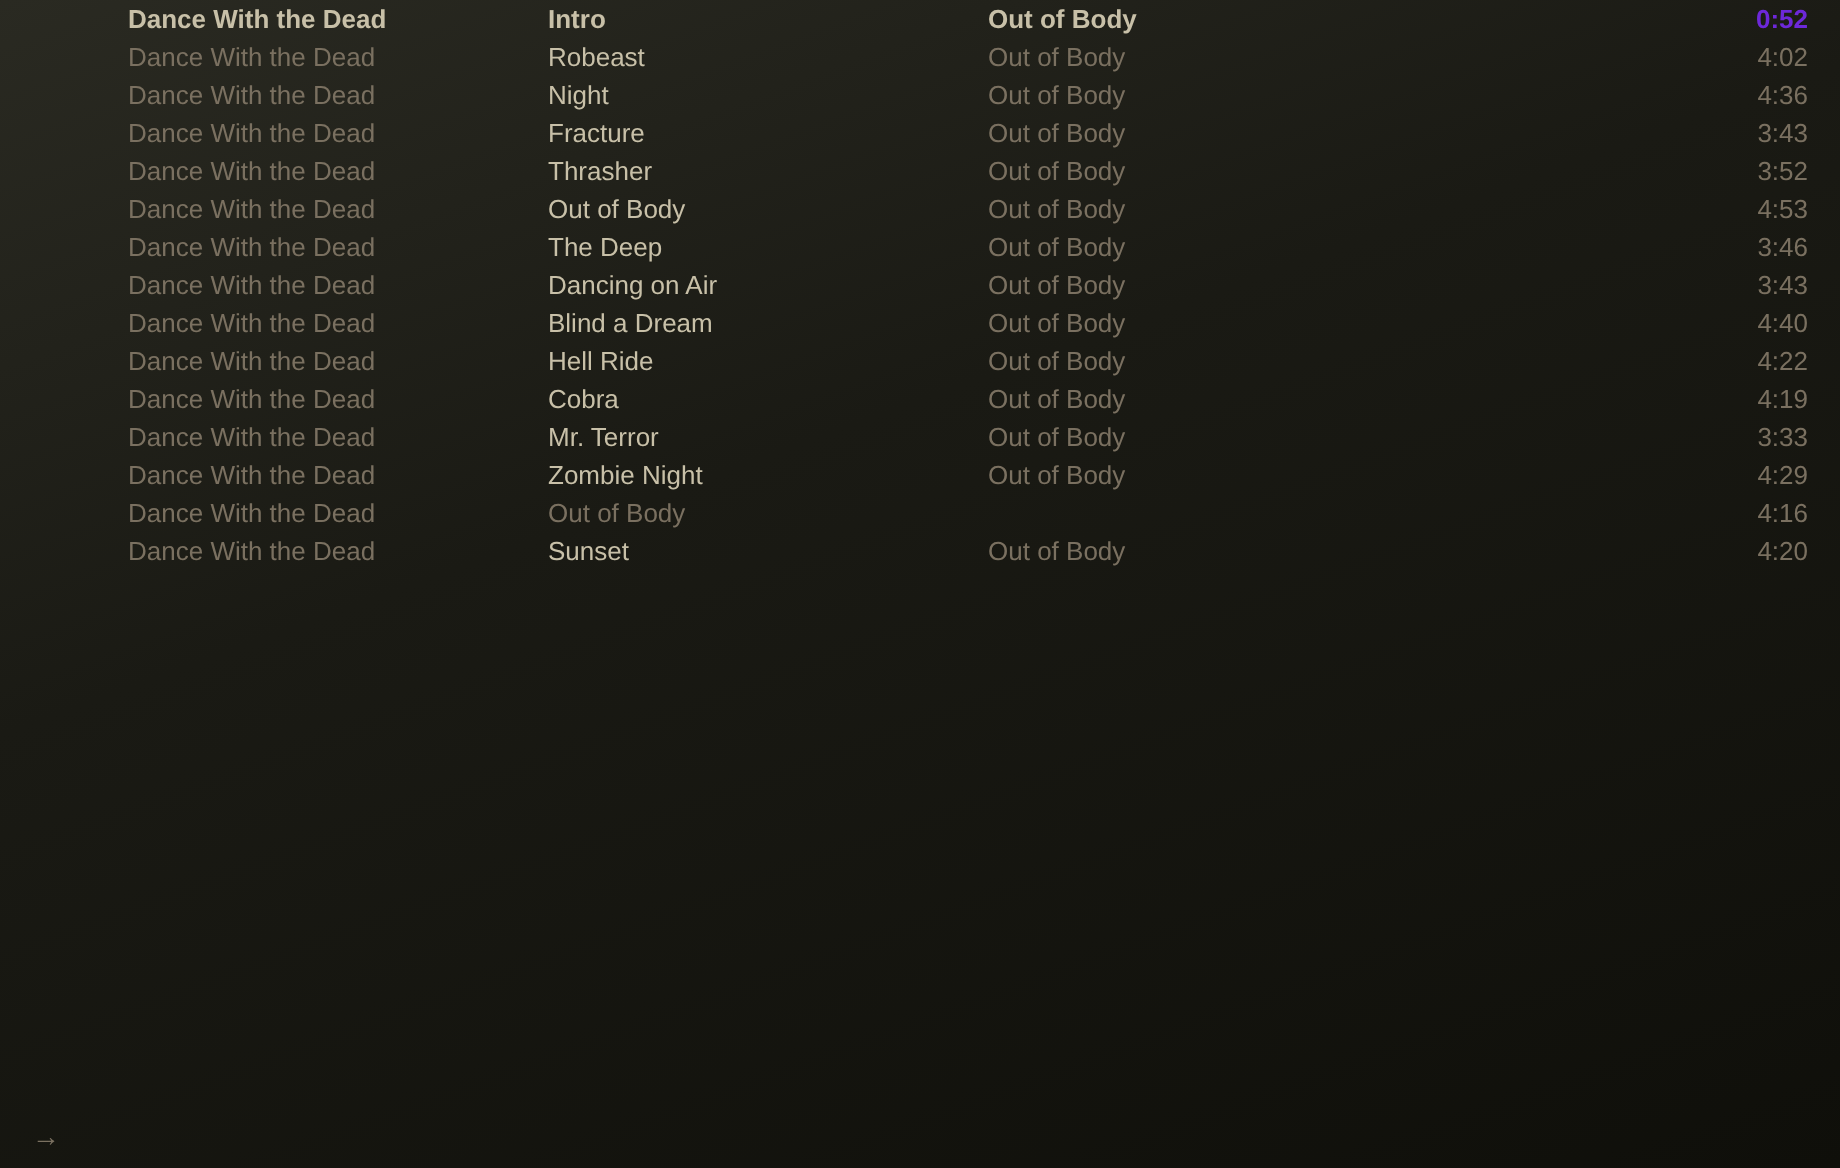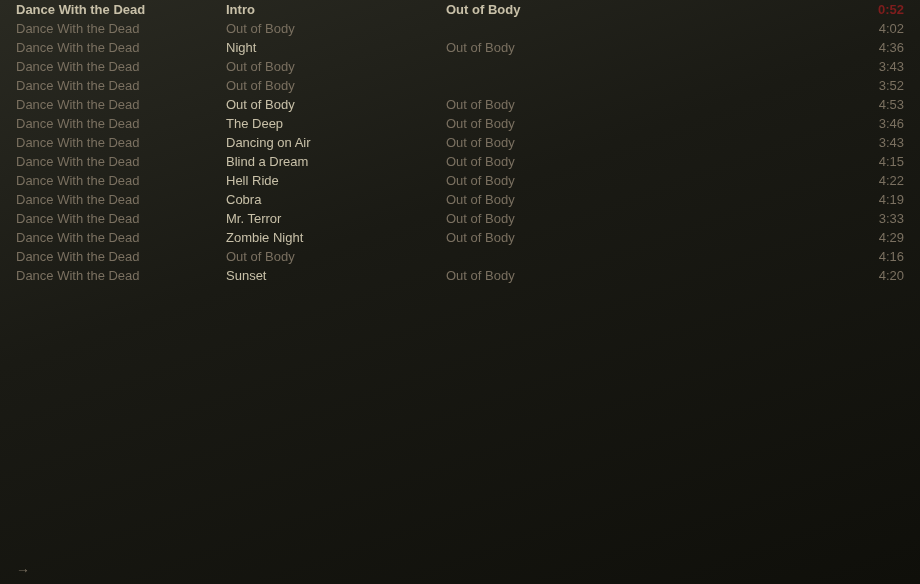--- a/index.html
+++ b/index.html
@@ -37,20 +37,21 @@
       font-weight: 600;
     }
 
     .col-artist {
       width: 210px;
       flex-shrink: 0;
       white-space: nowrap;
       overflow: hidden;
       text-overflow: ellipsis;
       color: #7a7060;
+      margin-left: 48px;
     }
 
     .track-row:first-child .col-artist {
       color: #c8c0a8;
     }
 
     .col-title {
       width: 220px;
       flex-shrink: 0;
       white-space: nowrap;
@@ -76,21 +77,21 @@
     }
 
     .col-duration {
       width: 60px;
       text-align: right;
       flex-shrink: 0;
       color: #7a7060;
     }
 
     .track-row:first-child .col-duration {
-      color: #7f1d1d;
+      color: #6d28d9;
     }
 
     .bottom-arrow {
       position: absolute;
       bottom: 8px;
       left: 16px;
       color: #7a7060;
       font-size: 14px;
     }
   </style>
@@ -99,36 +100,39 @@
 
 <div class="track-list">
 <div class="track-row">
       <span class="col-artist">Dance With the Dead</span>
       <span class="col-title">Intro</span>
       <span class="col-album">Out of Body</span>
       <span class="col-duration">0:52</span>
     </div>
     <div class="track-row">
       <span class="col-artist">Dance With the Dead</span>
+      <span class="col-title">Robeast</span>
       <span class="col-album">Out of Body</span>
       <span class="col-duration">4:02</span>
     </div>
     <div class="track-row">
       <span class="col-artist">Dance With the Dead</span>
       <span class="col-title">Night</span>
       <span class="col-album">Out of Body</span>
       <span class="col-duration">4:36</span>
     </div>
     <div class="track-row">
       <span class="col-artist">Dance With the Dead</span>
+      <span class="col-title">Fracture</span>
       <span class="col-album">Out of Body</span>
       <span class="col-duration">3:43</span>
     </div>
     <div class="track-row">
       <span class="col-artist">Dance With the Dead</span>
+      <span class="col-title">Thrasher</span>
       <span class="col-album">Out of Body</span>
       <span class="col-duration">3:52</span>
     </div>
     <div class="track-row">
       <span class="col-artist">Dance With the Dead</span>
       <span class="col-title">Out of Body</span>
       <span class="col-album">Out of Body</span>
       <span class="col-duration">4:53</span>
     </div>
     <div class="track-row">
@@ -140,21 +144,21 @@
     <div class="track-row">
       <span class="col-artist">Dance With the Dead</span>
       <span class="col-title">Dancing on Air</span>
       <span class="col-album">Out of Body</span>
       <span class="col-duration">3:43</span>
     </div>
     <div class="track-row">
       <span class="col-artist">Dance With the Dead</span>
       <span class="col-title">Blind a Dream</span>
       <span class="col-album">Out of Body</span>
-      <span class="col-duration">4:15</span>
+      <span class="col-duration">4:40</span>
     </div>
     <div class="track-row">
       <span class="col-artist">Dance With the Dead</span>
       <span class="col-title">Hell Ride</span>
       <span class="col-album">Out of Body</span>
       <span class="col-duration">4:22</span>
     </div>
     <div class="track-row">
       <span class="col-artist">Dance With the Dead</span>
       <span class="col-title">Cobra</span>

